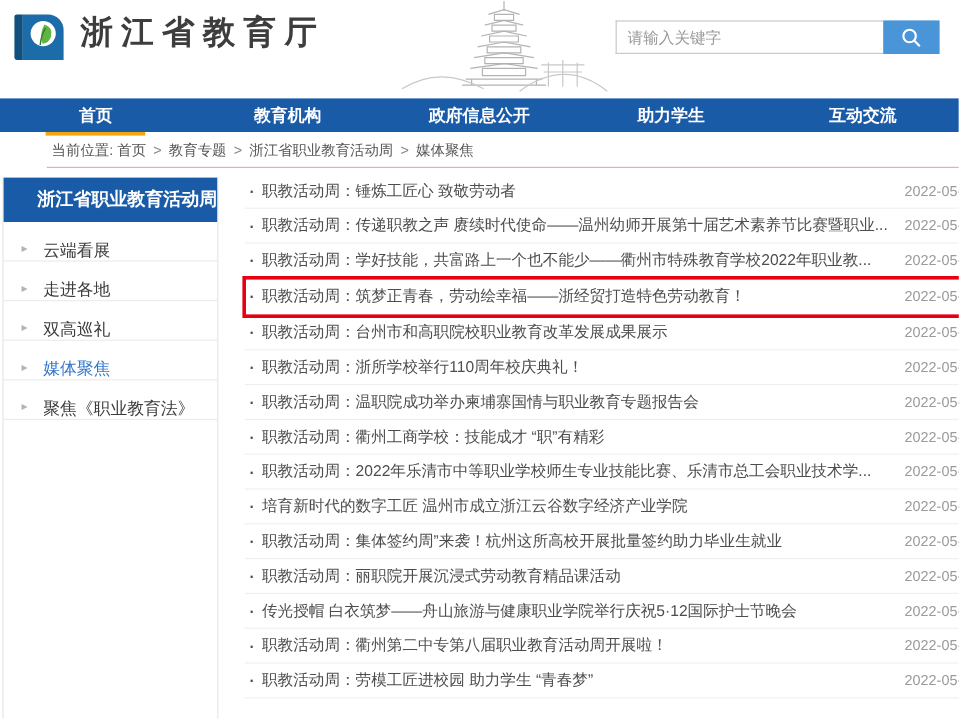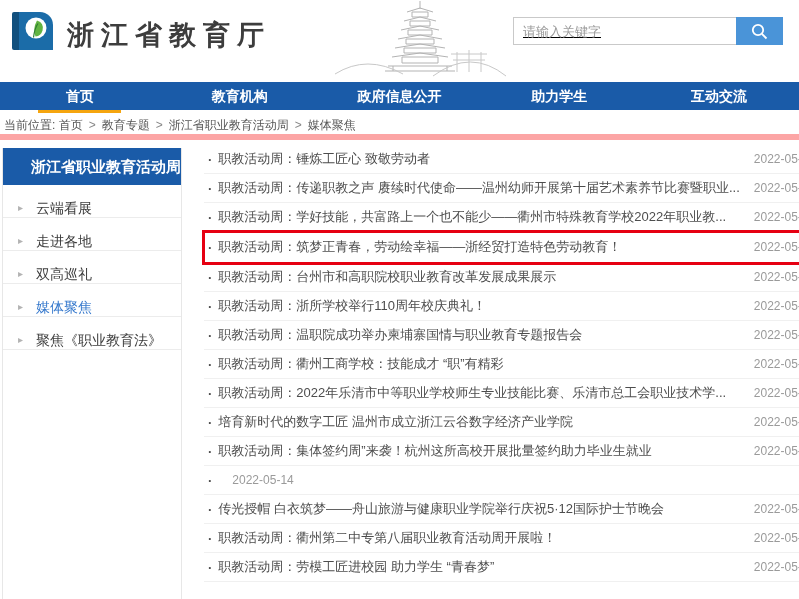--- a/index.html
+++ b/index.html
@@ -2,41 +2,41 @@
 <html><head>
 <meta charset="utf-8">
 <style>
   * { margin:0; padding:0; box-sizing:border-box; }
   html,body { width:799px; height:599px; overflow:hidden; background:#fff;
               font-family:"Liberation Sans","DejaVu Sans",sans-serif; }
   .page { position:relative; width:799px; height:599px; }
 
   
   .header { position:relative; height:82px; background:#fff; }
-  .logo { position:absolute; left:8px; top:9px; display:flex; align-items:flex-end; gap:13px; }
+  .logo { position:absolute; left:8px; top:9px; display:flex; align-items:flex-start; gap:13px; }
   .logo-title { font-size:27px; font-weight:bold; color:#3d3d3d; letter-spacing:7px; white-space:nowrap; }
   .pagoda { position:absolute; left:333px; top:0; }
-  .search { position:absolute; right:16px; top:17px; display:flex;text-decoration:underline; }
+  .search { position:absolute; right:16px; top:17px; display:flex; }
   .search input { width:223px; height:28px; border:1px solid #c9c9c9; border-right:none;
                   padding:0 9px; font-size:13px; color:#666; outline:none;
                   font-family:"Liberation Sans","DejaVu Sans",sans-serif; }
   .search input::placeholder { color:#9a9a9a; }
   .search button { width:47px; height:28px; background:#4a94d8; border:none; cursor:pointer;
                    display:flex; align-items:center; justify-content:center; }
 
   
   .nav { display:flex; height:28px; background:#1a5ba8; position:relative; z-index:2; }
   .nav-tab { flex:1; text-align:center; line-height:28px; color:#fff; font-size:14px;
              font-weight:bold; cursor:pointer; position:relative; }
   .nav-tab.active::after { content:""; position:absolute; left:24%; right:24%;
                            bottom:-3px; height:3px; background:#f5a50f; }
 
   
   .breadcrumb { height:30px; line-height:30px; padding-left:4px; font-size:12px;
-                color:#555; border-bottom:6px solid #fca5a5; background:#fff; }
+                color:#555; border-bottom:1px solid #fca5a5; background:#fff;margin-left:39px; }
   .bc-sep { margin:0 6px; color:#888; }
   .bc-item { cursor:pointer; }
 
   
   .page-body { display:flex; align-items:flex-start; }
   .sidebar { width:198px; margin-left:2px; margin-top:8px; min-height:453px;
              border:1px solid #e7e7e7; border-top:none; background:#fff; }
   .sidebar-header { height:37px; line-height:37px; background:#1a5ba8; color:#fff;
                     font-size:15px; font-weight:bold; padding-left:28px; white-space:nowrap; }
   .sidebar-item { height:33px; line-height:46px; border-bottom:1px solid #ececec;
@@ -175,20 +175,21 @@
         </div>
         <div class="news-row">
           <span class="news-title">培育新时代的数字工匠 温州市成立浙江云谷数字经济产业学院</span>
           <span class="news-date">2022-05-14</span>
         </div>
         <div class="news-row">
           <span class="news-title">职教活动周：集体签约周”来袭！杭州这所高校开展批量签约助力毕业生就业</span>
           <span class="news-date">2022-05-14</span>
         </div>
         <div class="news-row">
+          <span class="news-title">职教活动周：丽职院开展沉浸式劳动教育精品课活动</span>
           <span class="news-date">2022-05-14</span>
         </div>
         <div class="news-row">
           <span class="news-title">传光授帽 白衣筑梦——舟山旅游与健康职业学院举行庆祝5·12国际护士节晚会</span>
           <span class="news-date">2022-05-14</span>
         </div>
         <div class="news-row">
           <span class="news-title">职教活动周：衢州第二中专第八届职业教育活动周开展啦！</span>
           <span class="news-date">2022-05-14</span>
         </div>

